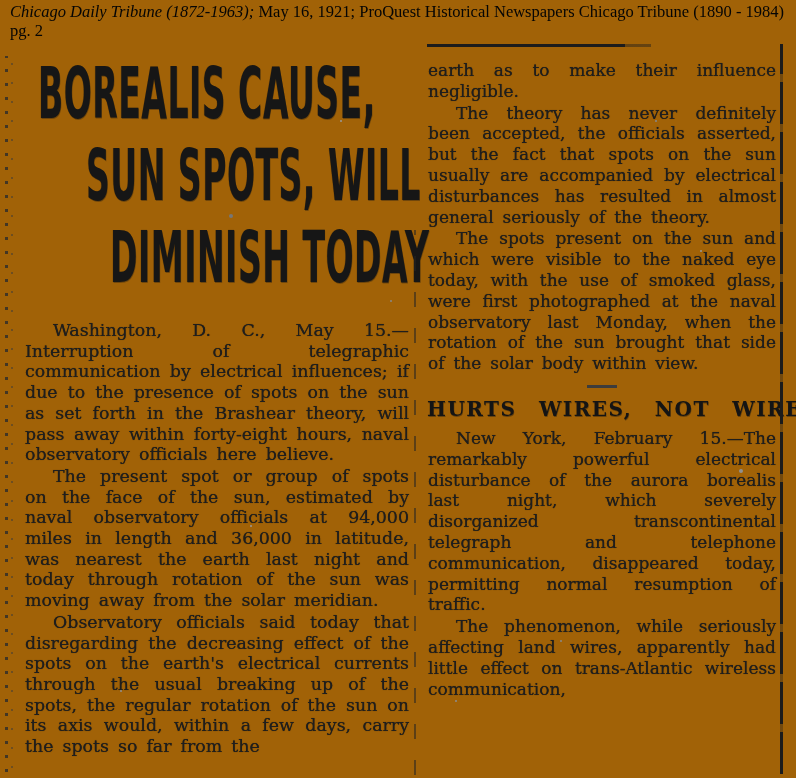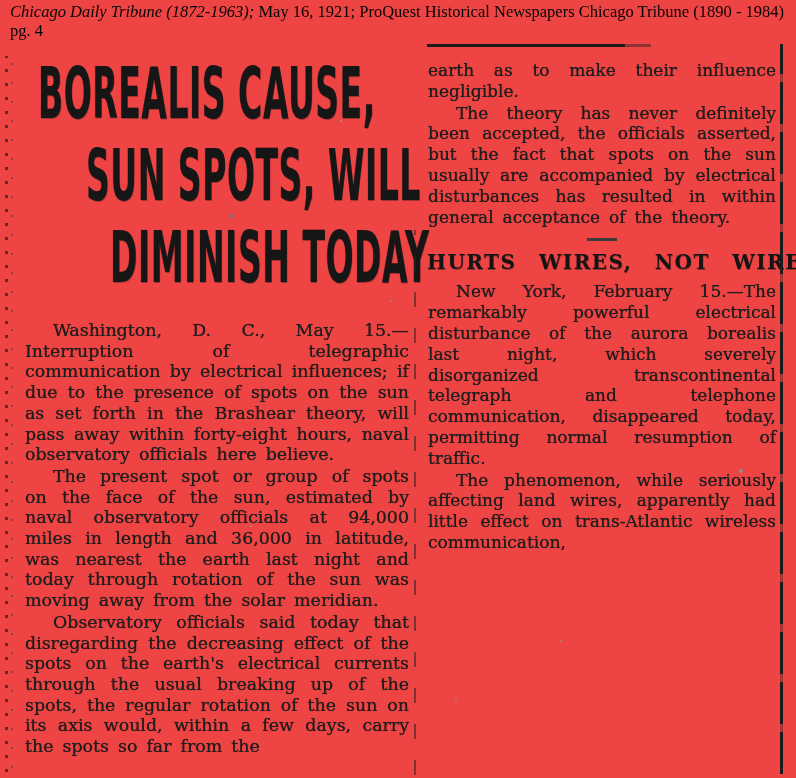--- a/index.html
+++ b/index.html
@@ -1,21 +1,21 @@
 <!DOCTYPE html>
 <html><head>
 <meta charset="utf-8">
 <style>
   html,body { margin:0; padding:0; }
   body { background:#e9e9e9; font-family:"Liberation Serif", serif; }
 
   .page {
     position:relative;
     width:796px; height:778px;
-    background:#ef4444;
+    background:#a16207;
     overflow:hidden;
   }
 
   
   .citation {
     position:absolute; left:10px; top:2px; right:8px;
     font-family:"Liberation Serif", serif;
     font-size:16.5px; line-height:19px; color:#050505;
   }
   .citation .src { font-style:italic; }
@@ -107,38 +107,39 @@
       455px 700px 0 0 #8e8e8e;
   }
 </style>
 </head>
 <body>
 
 <div class="page">
 
   <div class="citation">
     <span class="src">Chicago Daily Tribune (1872-1963);</span><span> May 16, 1921; ProQuest Historical Newspapers Chicago Tribune (1890 - 1984)</span>
-    <span class="pg">pg. 4</span>
+    <span class="pg">pg. 2</span>
   </div>
 
   <div class="col-left">
     <div class="headline">
       <div class="hl-line hl-1">BOREALIS CAUSE,</div>
       <div class="hl-line hl-2">SUN SPOTS, WILL</div>
       <div class="hl-line hl-3">DIMINISH TODAY</div>
     </div>
     <p class="body">Washington, D. C., May 15.—Interruption of telegraphic communication by electrical influences; if due to the presence of spots on the sun as set forth in the Brashear theory, will pass away within forty-eight hours, naval observatory officials here believe.</p>
     <p class="body">The present spot or group of spots on the face of the sun, estimated by naval observatory officials at 94,000 miles in length and 36,000 in latitude, was nearest the earth last night and today through rotation of the sun was moving away from the solar meridian.</p>
     <p class="body">Observatory officials said today that disregarding the decreasing effect of the spots on the earth's electrical currents through the usual breaking up of the spots, the regular rotation of the sun on its axis would, within a few days, carry the spots so far from the</p>
   </div>
 
   <div class="col-right">
     <div class="top-rule"></div>
     <p class="body noindent">earth as to make their influence negligible.</p>
-    <p class="body">The theory has never definitely been accepted, the officials asserted, but the fact that spots on the sun usually are accompanied by electrical disturbances has resulted in within general acceptance of the theory.</p>
+    <p class="body">The theory has never definitely been accepted, the officials asserted, but the fact that spots on the sun usually are accompanied by electrical disturbances has resulted in almost general seriously of the theory.</p>
+    <p class="body">The spots present on the sun and which were visible to the naked eye today, with the use of smoked glass, were first photographed at the naval observatory last Monday, when the rotation of the sun brought that side of the solar body within view.</p>
     <div class="dash-divider"></div>
     <h2 class="subhead">HURTS WIRES, NOT WIRELESS.</h2>
     <p class="body">New York, February 15.—The remarkably powerful electrical disturbance of the aurora borealis last night, which severely disorganized transcontinental telegraph and telephone communication, disappeared today, permitting normal resumption of traffic.</p>
     <p class="body">The phenomenon, while seriously affecting land wires, apparently had little effect on trans-Atlantic wireless communication,</p>
   </div>
 
   <div class="rule-right"></div>
   <div class="rule-mid"></div>
   <div class="specks-a"></div>
   <div class="specks-b"></div>

